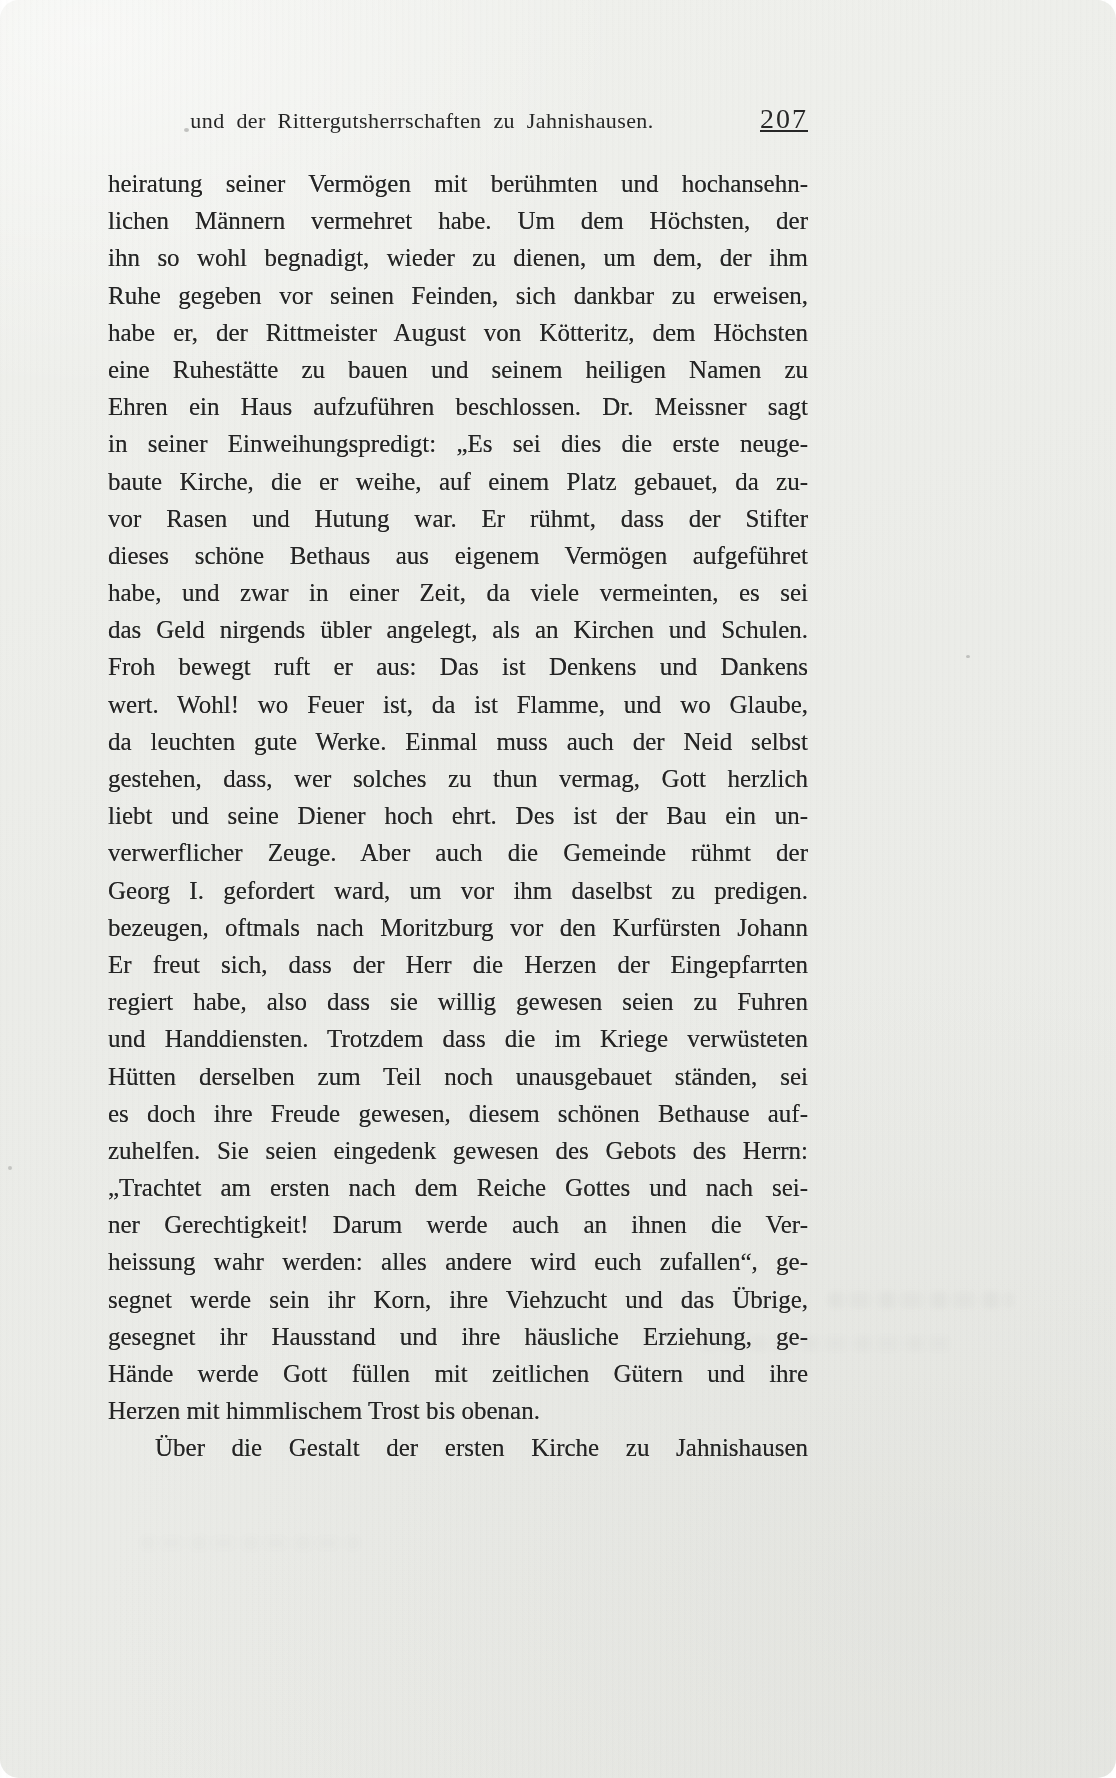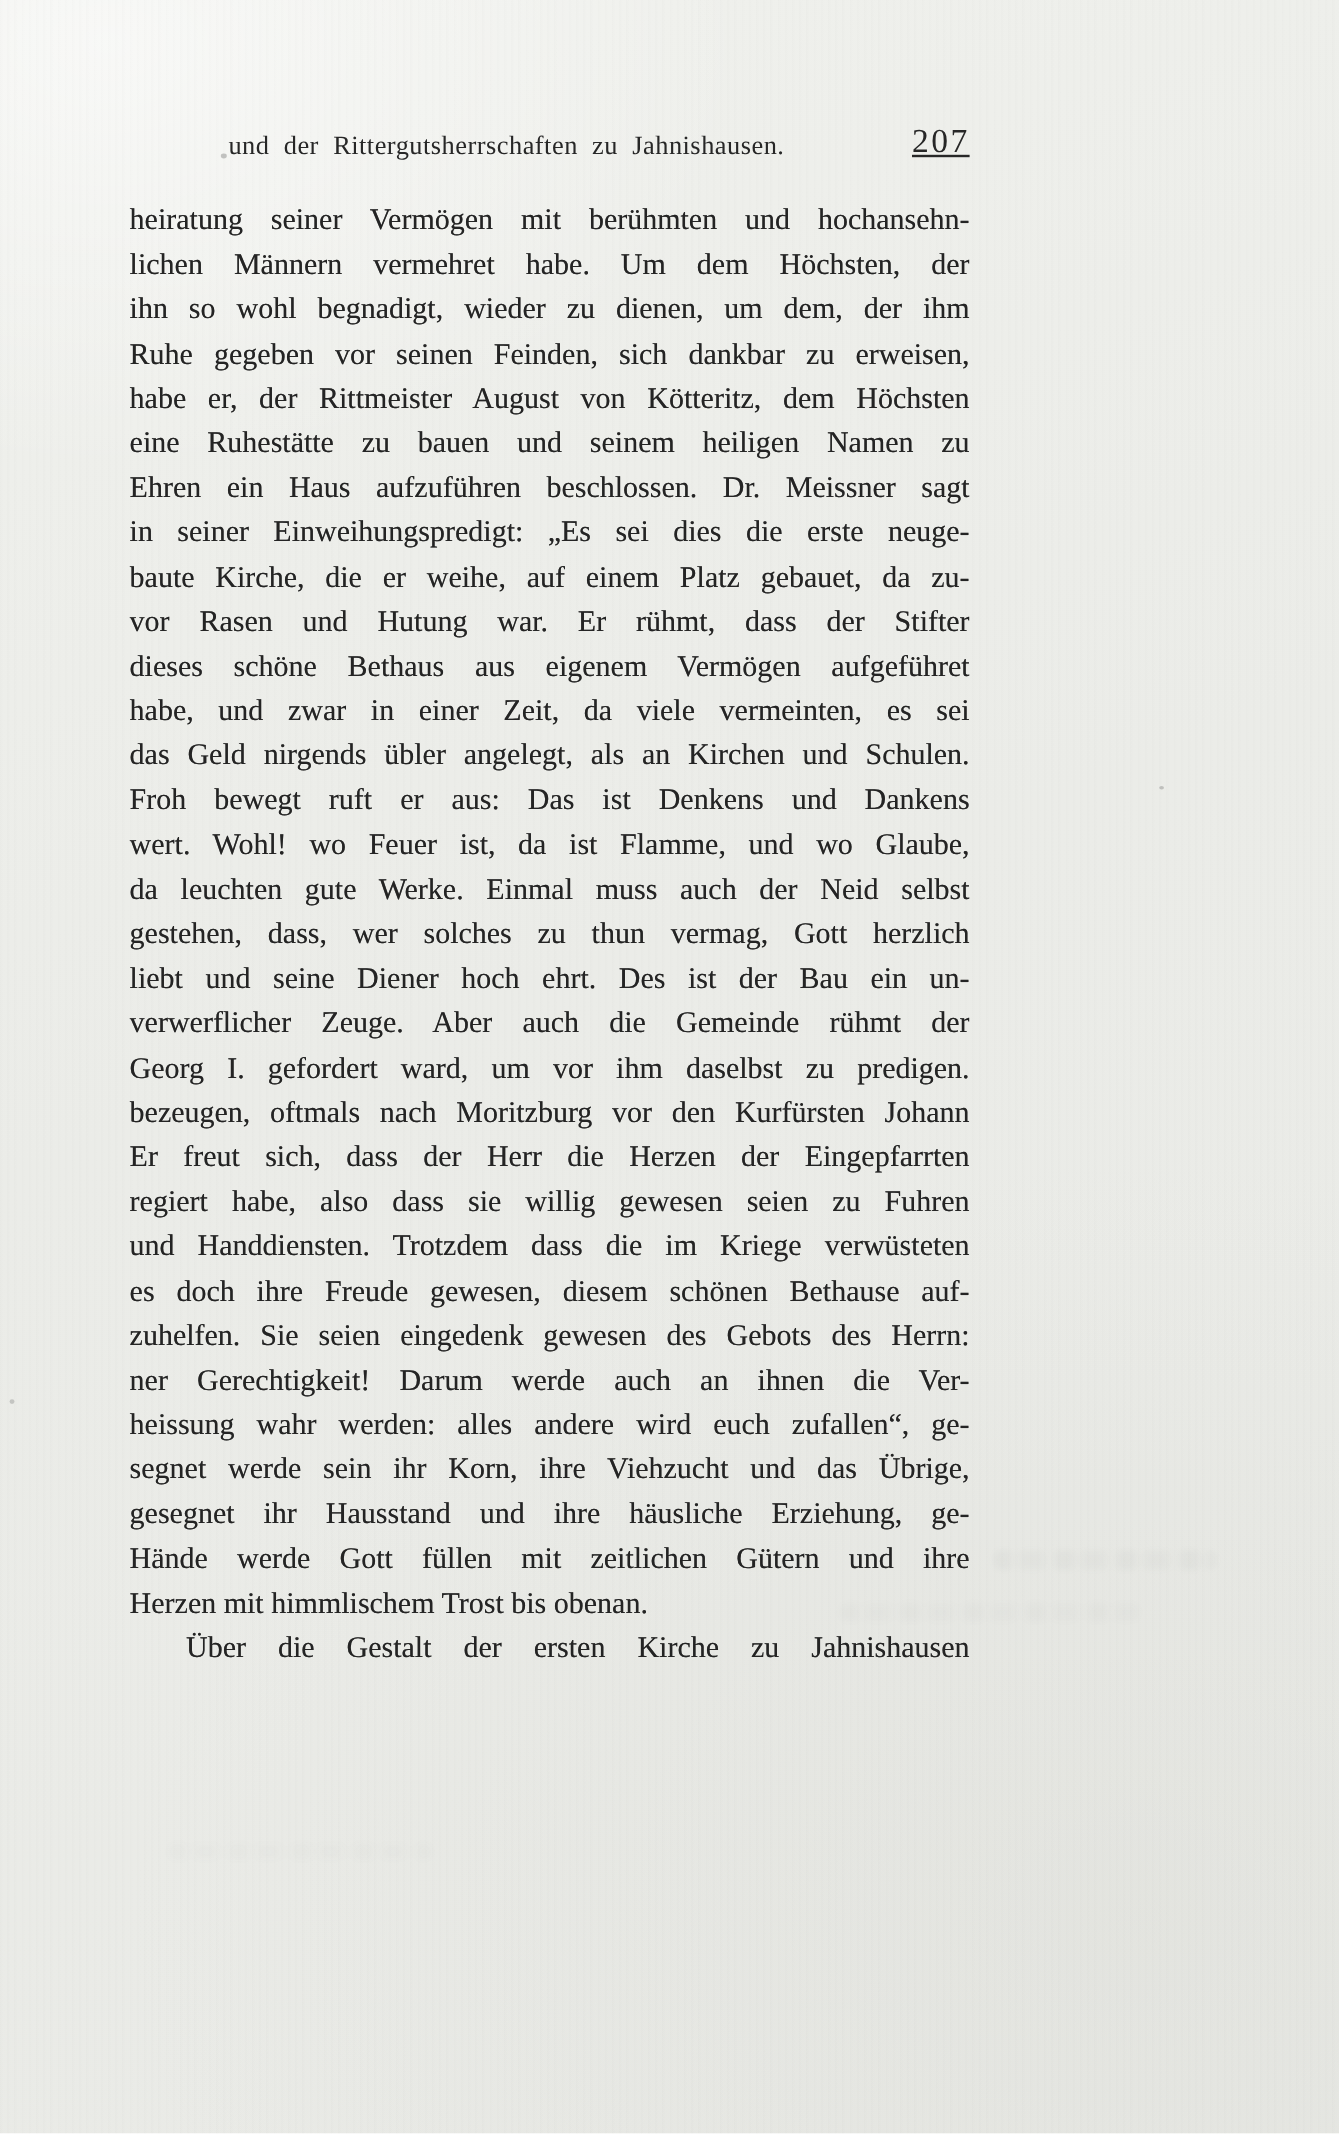--- a/index.html
+++ b/index.html
@@ -14,20 +14,21 @@
     overflow: hidden;
   }
   
   .page {
     position: absolute;
     inset: 0;
     background:
       radial-gradient(ellipse 900px 600px at 8% 2%, rgba(255,255,255,0.55), rgba(255,255,255,0) 60%),
       radial-gradient(ellipse 1200px 900px at 85% 90%, rgba(215,216,210,0.35), rgba(215,216,210,0) 70%),
       linear-gradient(160deg, #f0f1ed 0%, #ebece8 45%, #e9eae6 100%);
+    border-radius: 19px;
   }
   
   .page::before {
     content: "";
     position: absolute;
     inset: 0;
     background: repeating-linear-gradient(
       90deg,
       rgba(0,0,0,0.012) 0px,
       rgba(255,255,255,0.012) 3px,
@@ -146,22 +147,24 @@
         <div class="text-line">wert. Wohl! wo Feuer ist, da ist Flamme, und wo Glaube,</div>
         <div class="text-line">da leuchten gute Werke. Einmal muss auch der Neid selbst</div>
         <div class="text-line">gestehen, dass, wer solches zu thun vermag, Gott herzlich</div>
         <div class="text-line">liebt und seine Diener hoch ehrt. Des ist der Bau ein un-</div>
         <div class="text-line">verwerflicher Zeuge. Aber auch die Gemeinde rühmt der</div>
         <div class="text-line">Georg I. gefordert ward, um vor ihm daselbst zu predigen.</div>
         <div class="text-line">bezeugen, oftmals nach Moritzburg vor den Kurfürsten Johann</div>
         <div class="text-line">Er freut sich, dass der Herr die Herzen der Eingepfarrten</div>
         <div class="text-line">regiert habe, also dass sie willig gewesen seien zu Fuhren</div>
         <div class="text-line">und Handdiensten. Trotzdem dass die im Kriege verwüsteten</div>
+        <div class="text-line">Hütten derselben zum Teil noch unausgebauet ständen, sei</div>
         <div class="text-line">es doch ihre Freude gewesen, diesem schönen Bethause auf-</div>
         <div class="text-line">zuhelfen. Sie seien eingedenk gewesen des Gebots des Herrn:</div>
+        <div class="text-line">„Trachtet am ersten nach dem Reiche Gottes und nach sei-</div>
         <div class="text-line">ner Gerechtigkeit! Darum werde auch an ihnen die Ver-</div>
         <div class="text-line">heissung wahr werden: alles andere wird euch zufallen“, ge-</div>
         <div class="text-line">segnet werde sein ihr Korn, ihre Viehzucht und das Übrige,</div>
         <div class="text-line">gesegnet ihr Hausstand und ihre häusliche Erziehung, ge-</div>
         <div class="text-line">Hände werde Gott füllen mit zeitlichen Gütern und ihre</div>
         <div class="text-line no-justify">Herzen mit himmlischem Trost bis obenan.</div>
       </div>
       <div class="paragraph">
         <div class="text-line indent">Über die Gestalt der ersten Kirche zu Jahnishausen</div>
       </div>

